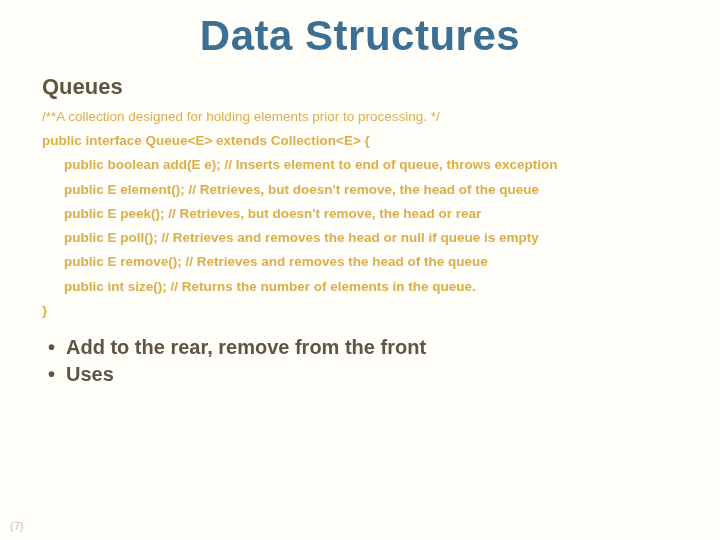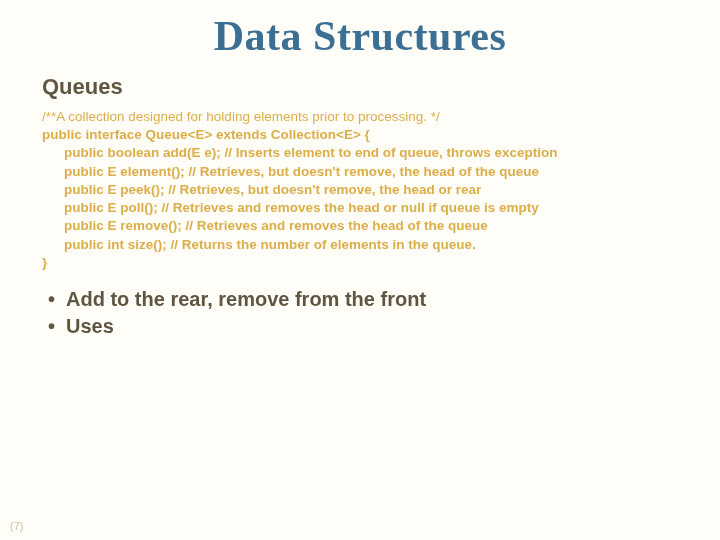--- a/index.html
+++ b/index.html
@@ -6,21 +6,21 @@
     margin: 0;
     padding: 0;
     width: 720px;
     height: 540px;
     background: #fffef9;
     font-family: "Helvetica Neue", Arial, sans-serif;
     overflow: hidden;
   }
   .title {
     color: #3b6f93;
-    font-family: Liberation Serif, serif;
+    font-family: Liberation Sans, sans-serif;
     font-size: 42px;
     font-weight: 700;
     text-align: center;
     margin-top: 12px;
     letter-spacing: 0.5px;
   }
   .subtitle {
     color: #5f5541;
     font-size: 22px;
     font-weight: 700;
@@ -33,20 +33,21 @@
     font-size: 13.5px;
     line-height: 1.35;
   }
   .code .cmt {
     color: #dcae4a;
     font-weight: 400;
   }
   .code .sig {
     color: #dcae4a;
     font-weight: 700;
+    margin-top: 6px;
   }
   .code .indent {
     margin-left: 22px;
   }
   .bullets {
     margin: 14px 0 0 48px;
     padding: 0;
     list-style: none;
   }
   .bullets > li {

